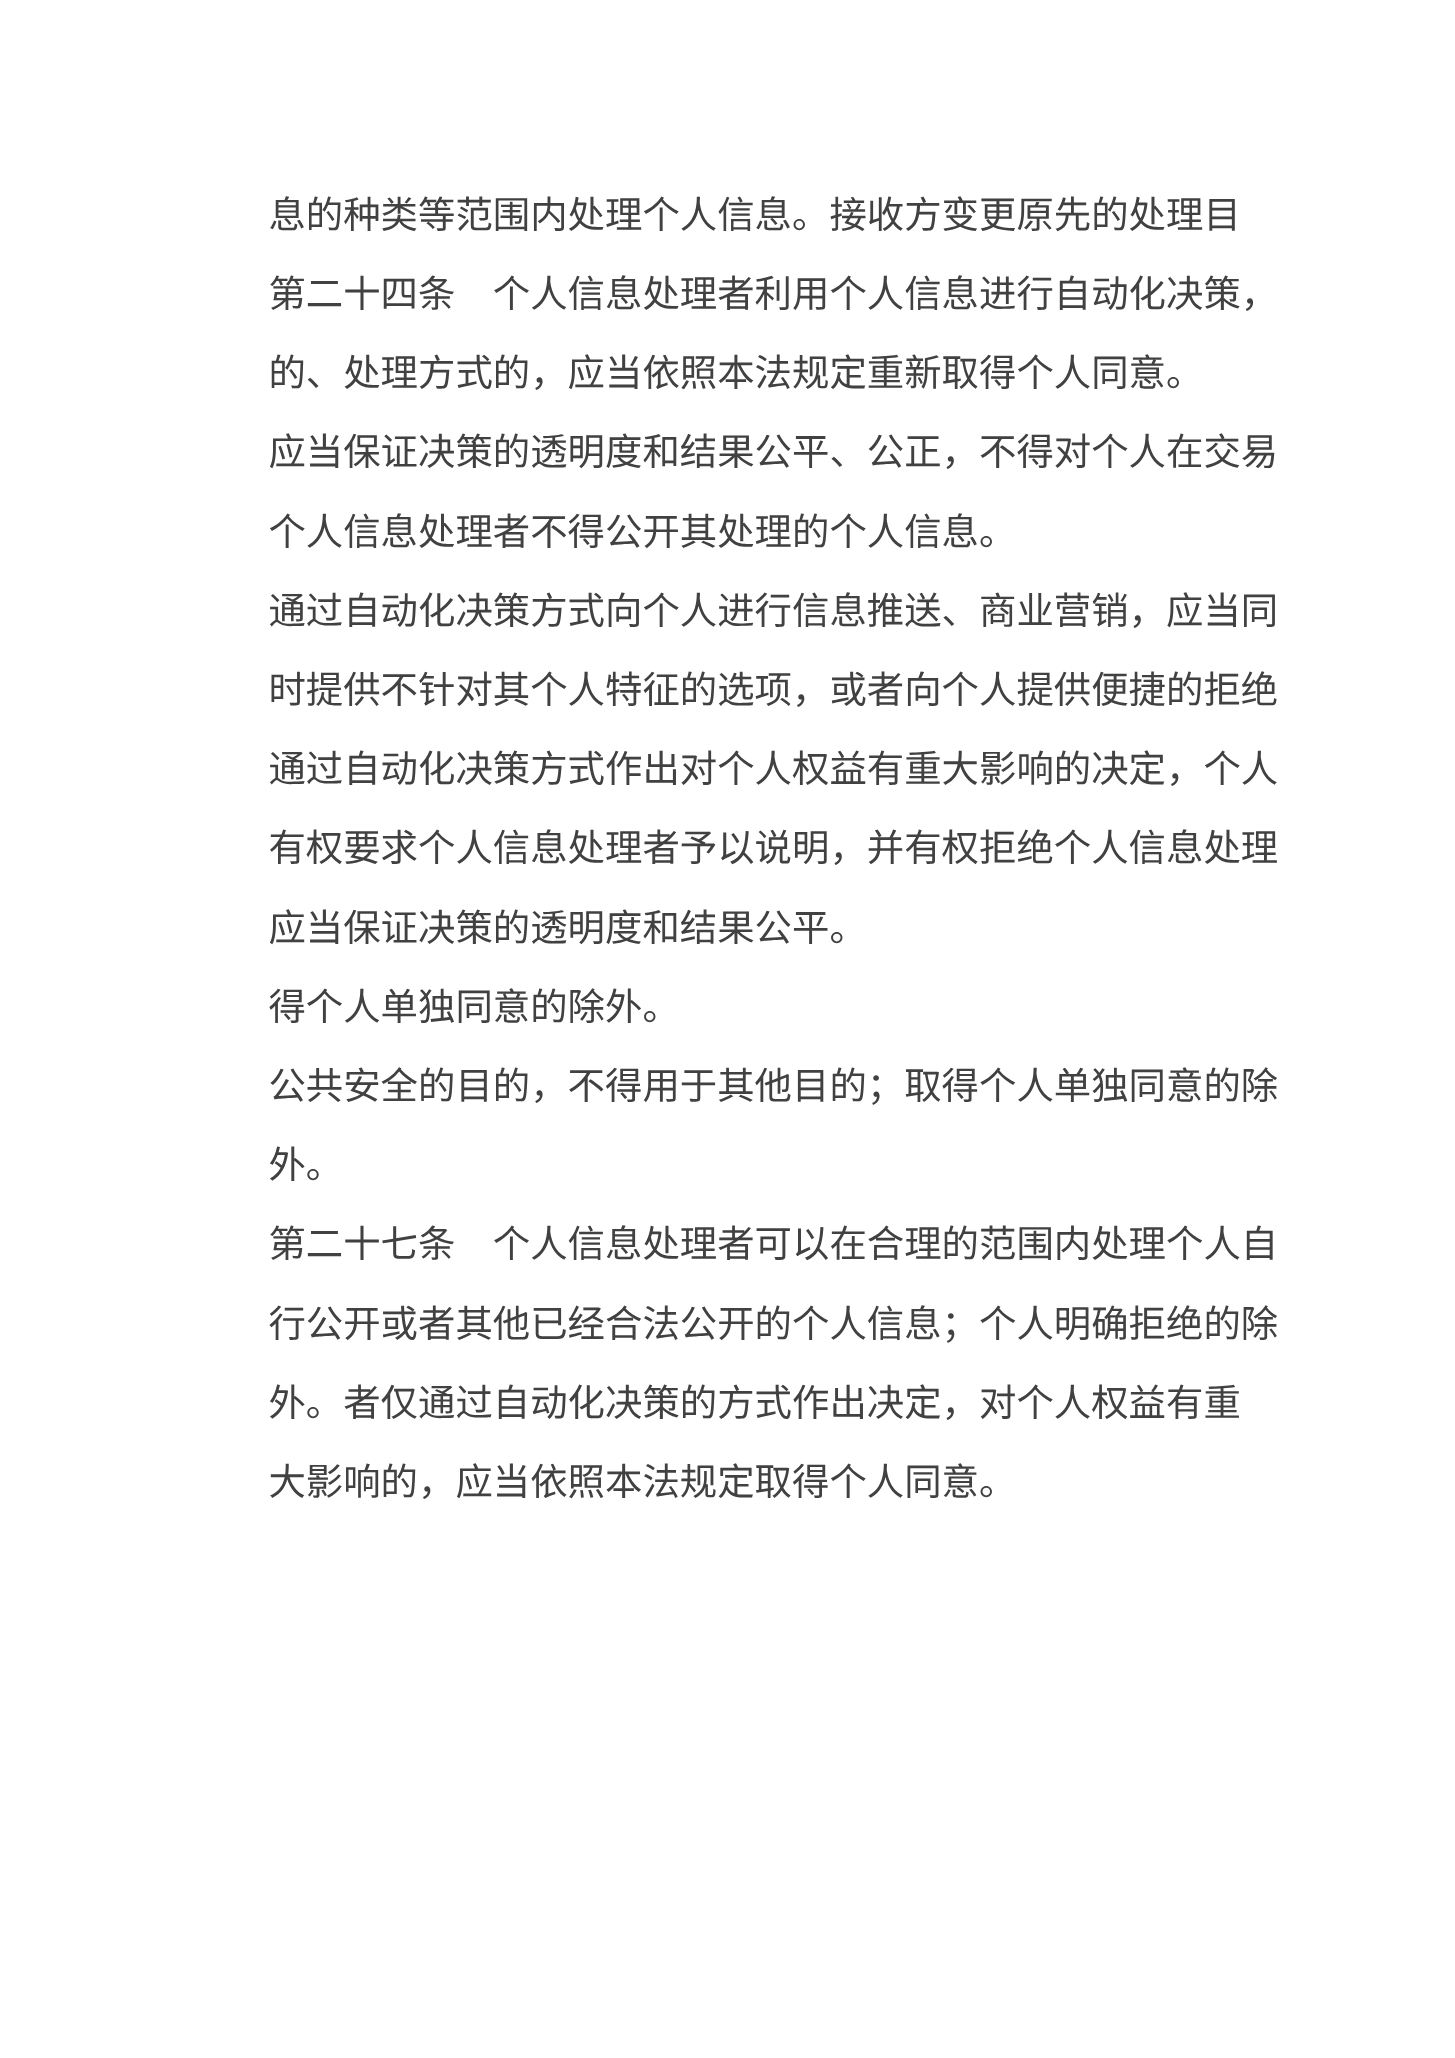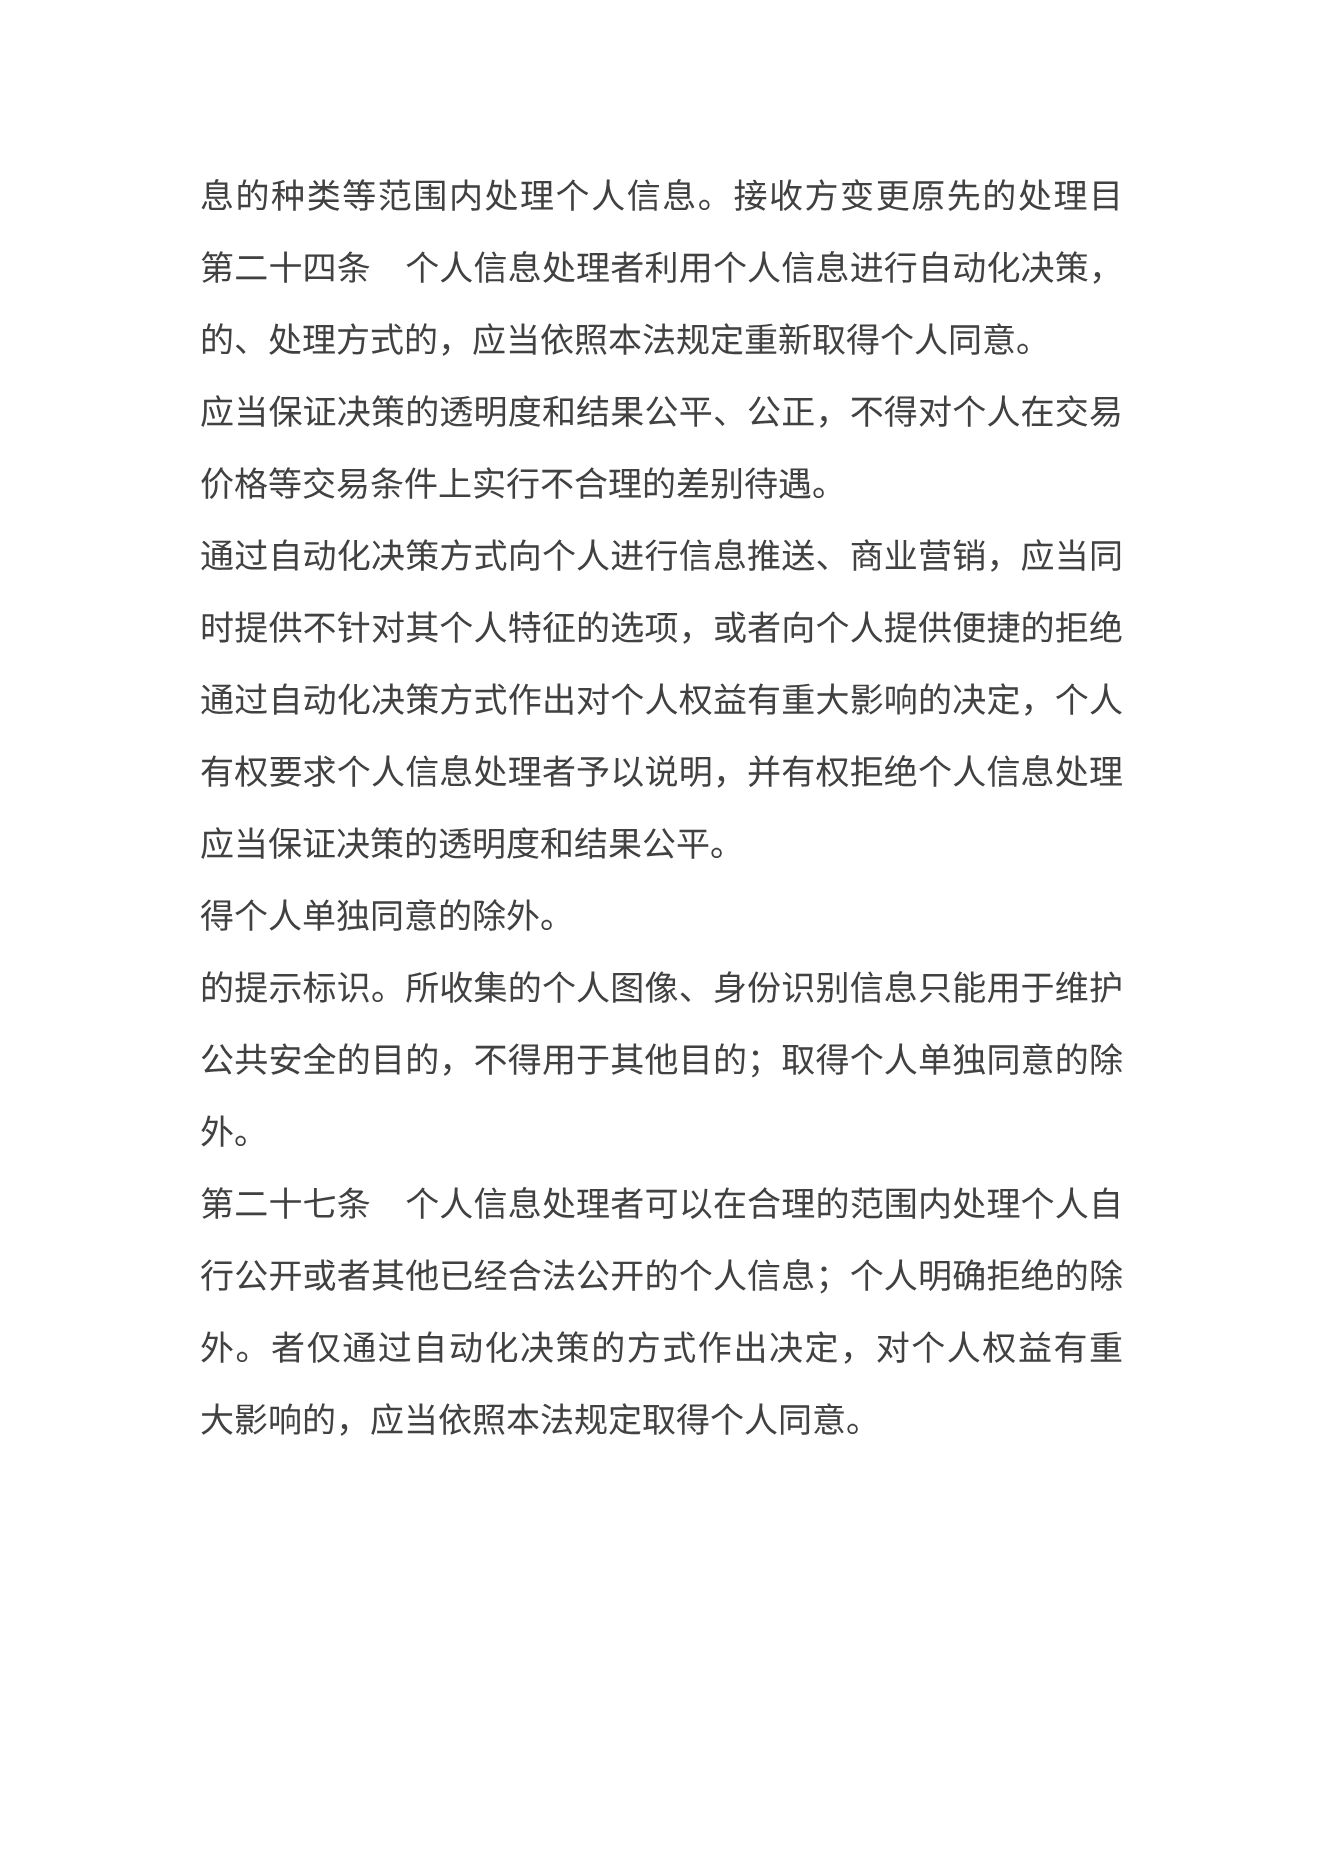--- a/index.html
+++ b/index.html
@@ -31,44 +31,44 @@
     font-size: 34px;
     line-height: 72px;
     letter-spacing: 0;
   }
   .doc-line {
     height: 72px;
     white-space: nowrap;
     overflow: visible;
     text-align: justify;
     text-align-last: left;
+    margin-left: 44px;
   }
   .doc-line.fill {
     text-align: justify;
     text-align-last: justify;
     text-justify: inter-character;
   }
 </style>
 </head>
 <body style="background: rgb(255, 255, 255);">
 
 <div class="page">
   <div class="text-block" id="text-block" style="color: rgb(65, 65, 65);">
       <div class="doc-line fill">息的种类等范围内处理个人信息。接收方变更原先的处理目</div>
       <div class="doc-line fill">第二十四条　个人信息处理者利用个人信息进行自动化决策，</div>
       <div class="doc-line">的、处理方式的，应当依照本法规定重新取得个人同意。</div>
       <div class="doc-line fill">应当保证决策的透明度和结果公平、公正，不得对个人在交易</div>
-      <div class="doc-line">价格等交易条件上实行不合理的差别待遇。</div>
+      <div class="doc-line">个人信息处理者不得公开其处理的个人信息。</div>
       <div class="doc-line fill">通过自动化决策方式向个人进行信息推送、商业营销，应当同</div>
       <div class="doc-line fill">时提供不针对其个人特征的选项，或者向个人提供便捷的拒绝</div>
       <div class="doc-line fill">通过自动化决策方式作出对个人权益有重大影响的决定，个人</div>
       <div class="doc-line fill">有权要求个人信息处理者予以说明，并有权拒绝个人信息处理</div>
       <div class="doc-line">应当保证决策的透明度和结果公平。</div>
       <div class="doc-line">得个人单独同意的除外。</div>
-      <div class="doc-line fill">的提示标识。所收集的个人图像、身份识别信息只能用于维护</div>
       <div class="doc-line fill">公共安全的目的，不得用于其他目的；取得个人单独同意的除</div>
       <div class="doc-line">外。</div>
       <div class="doc-line fill">第二十七条　个人信息处理者可以在合理的范围内处理个人自</div>
       <div class="doc-line fill">行公开或者其他已经合法公开的个人信息；个人明确拒绝的除</div>
       <div class="doc-line fill">外。者仅通过自动化决策的方式作出决定，对个人权益有重</div>
       <div class="doc-line">大影响的，应当依照本法规定取得个人同意。</div>
     </div>
 </div>
 
 </body></html>

